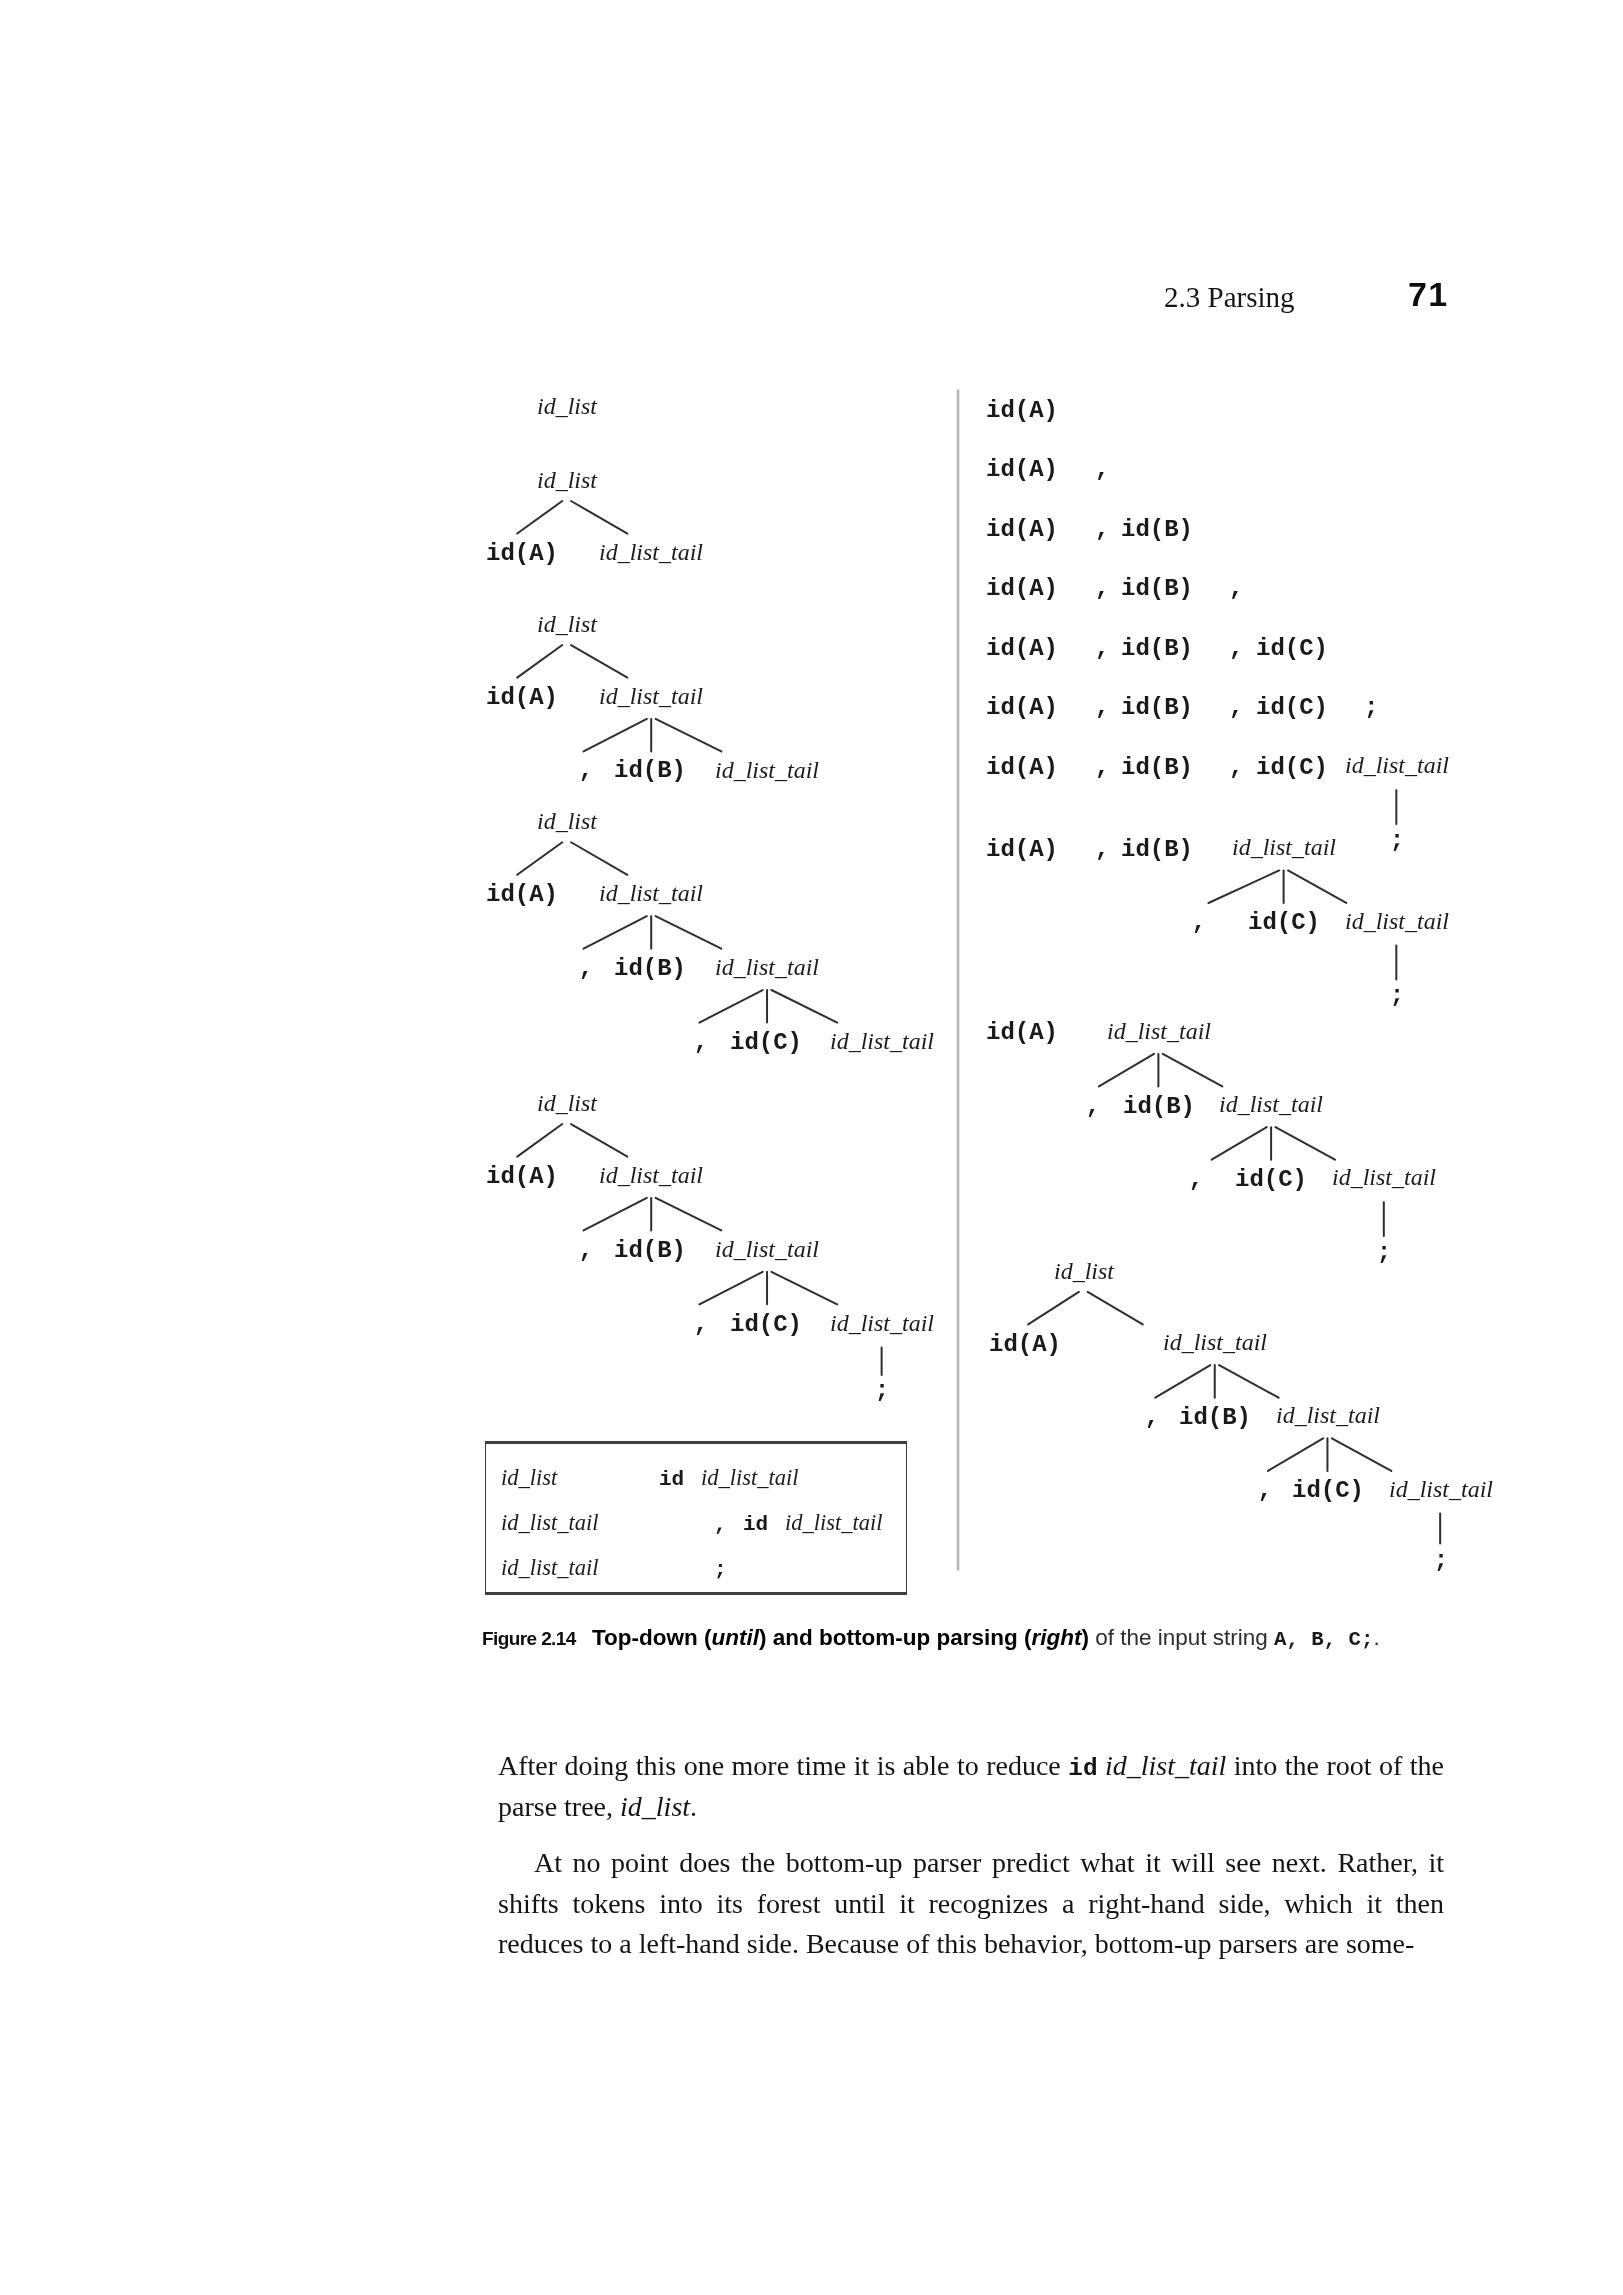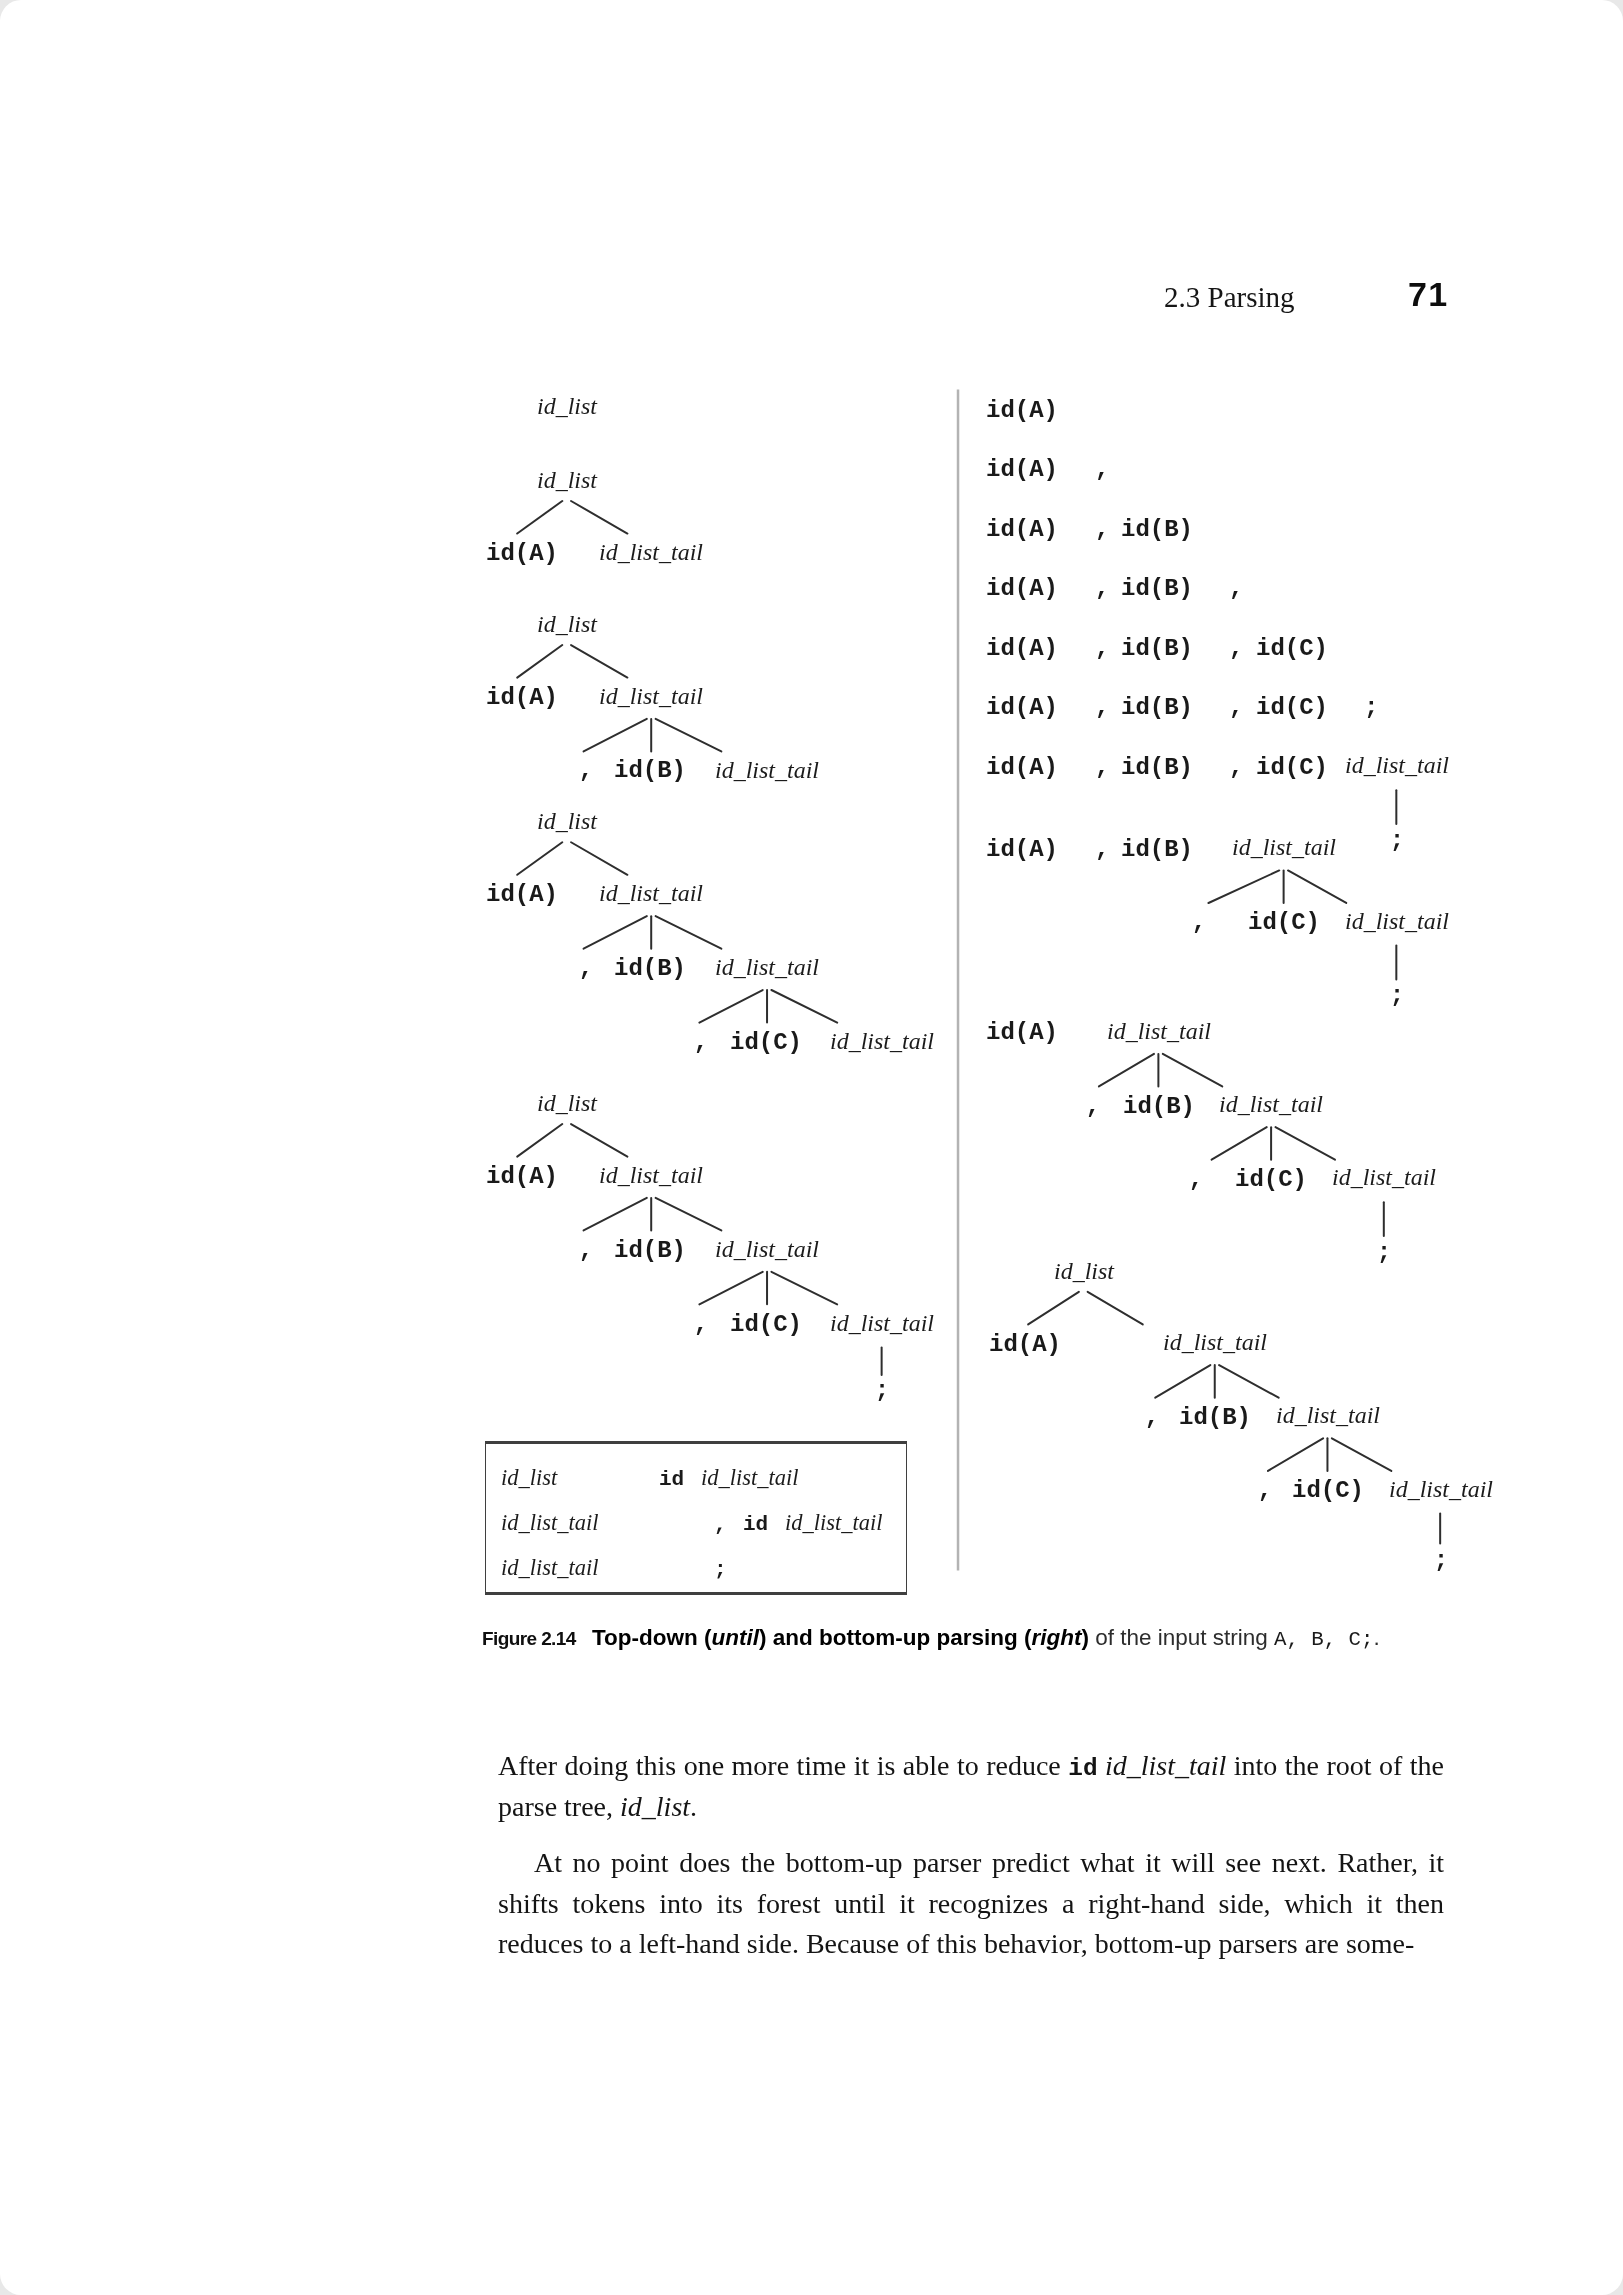--- a/index.html
+++ b/index.html
@@ -1,37 +1,37 @@
 <!DOCTYPE html>
 <html style="font-size:10px"><head>
 <meta charset="utf-8">
 <style>
   html,body{margin:0;padding:0;background:#e8e8e8;}
   .page{position:relative;width:1623px;height:2295px;background:#ffffff;overflow:hidden;
-        font-family:"Liberation Serif",serif;color:#1c1c1c;border-radius:21px;}
+        font-family:"Liberation Serif",serif;color:#1c1c1c;}
   svg.lines{position:absolute;left:0;top:0;}
   .edge{stroke:#2e2e2e;stroke-width:3.2;stroke-linecap:round;}
   .divider{stroke:#b3b3b3;stroke-width:4;}
   .arrow-line{stroke:#2e2e2e;stroke-width:3.4;}
   .arrow-head{fill:#2e2e2e;}
   .lbl{position:absolute;white-space:nowrap;line-height:1.1;}
   .c{transform:translateX(-50%);}
   .m{font-family:"Liberation Mono",monospace;font-size:24px;font-weight:700;color:#1a1a1a;}
   .itl{font-family:"Liberation Serif",serif;font-style:italic;font-size:24px;color:#1b1b1b;}
   .g-itl{font-family:"Liberation Serif",serif;font-style:italic;font-size:22.5px;color:#1b1b1b;}
   .g-m{font-family:"Liberation Mono",monospace;font-size:21px;font-weight:700;color:#1a1a1a;}
   .hdr-sec{font-family:"Liberation Serif",serif;font-size:29px;color:#161616;}
   .hdr-pg{font-family:"Liberation Sans",sans-serif;font-weight:700;font-size:34px;letter-spacing:1.3px;color:#0d0d0d;}
   .gbox{position:absolute;left:485px;top:1441px;width:420px;height:148px;
         border:1.9px solid #3f3f3f;border-top-width:3.8px;border-bottom-width:3.8px;background:#fff;}
   .caption{position:absolute;left:482px;top:1621px;width:1002px;
            font-family:"Liberation Sans",sans-serif;font-size:22.5px;color:#2d2d2d;line-height:1.55;}
   .caption .figlab{font-weight:700;font-size:19px;letter-spacing:-0.6px;color:#0f0f0f;margin-right:16.3px;}
   .caption b{font-weight:700;color:#000000;}
-  .caption .cap-code{font-family:"Liberation Mono",monospace;font-size:20.7px;font-weight:400;color:#1a1a1a;}
+  .caption .cap-code{font-family:"Liberation Mono",monospace;font-size:20.7px;font-weight:700;color:#1a1a1a;}
   .bodytext{position:absolute;left:482px;top:1730px;width:978px;
             font-family:"Liberation Serif",serif;font-size:28px;line-height:1.45;text-align:justify;color:#141414;}
   .bodytext p{margin:16px;}
   .bodytext p.ind{text-indent:36px;}
   .bodytext .b-code{font-family:"Liberation Mono",monospace;font-size:24.4px;font-weight:700;}
   .bodytext .b-it{font-style:italic;}
 </style>
 </head>
 <body>
 

